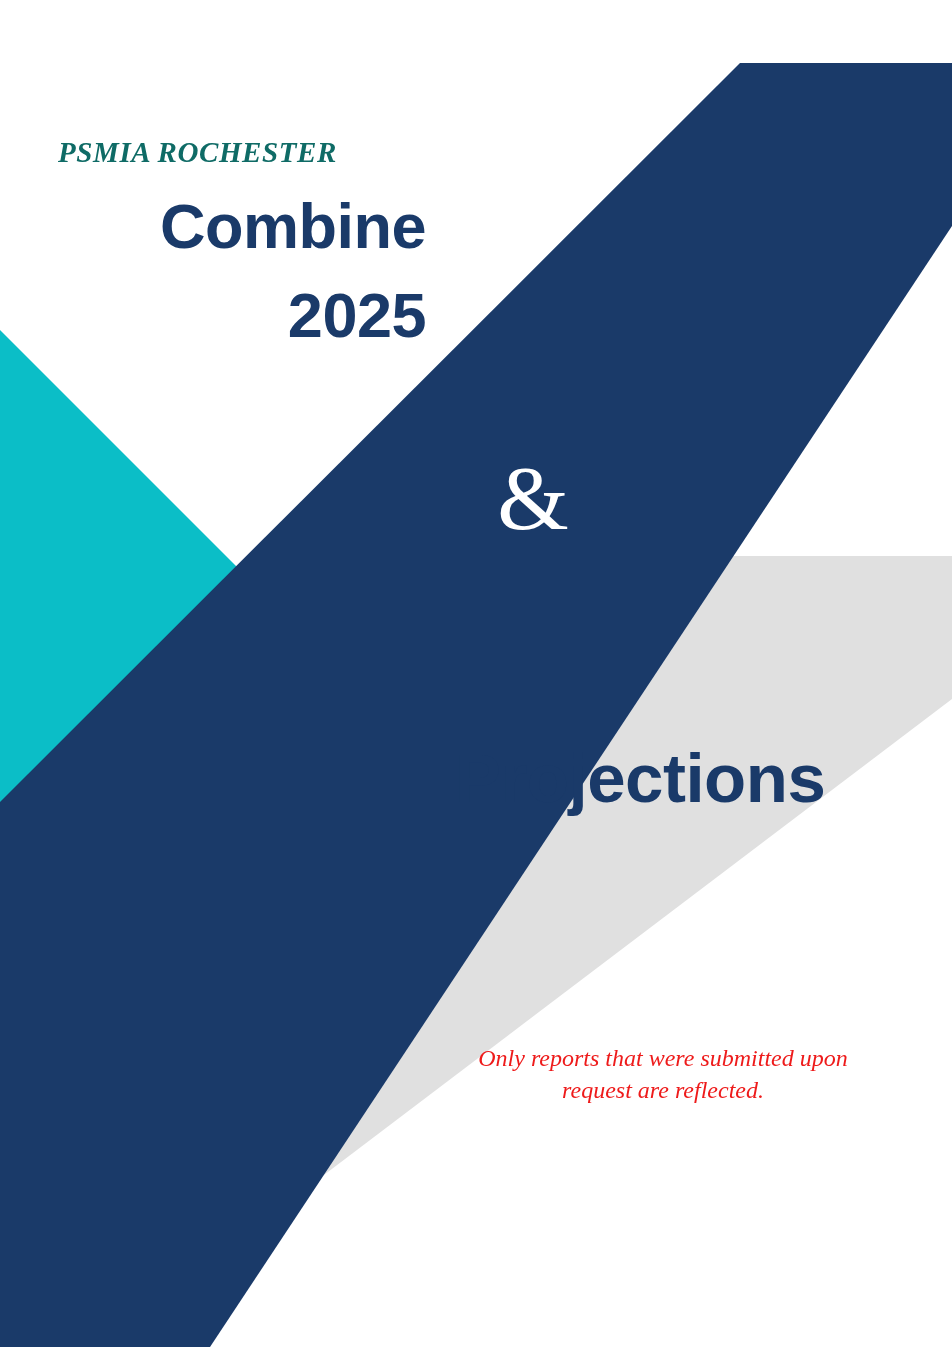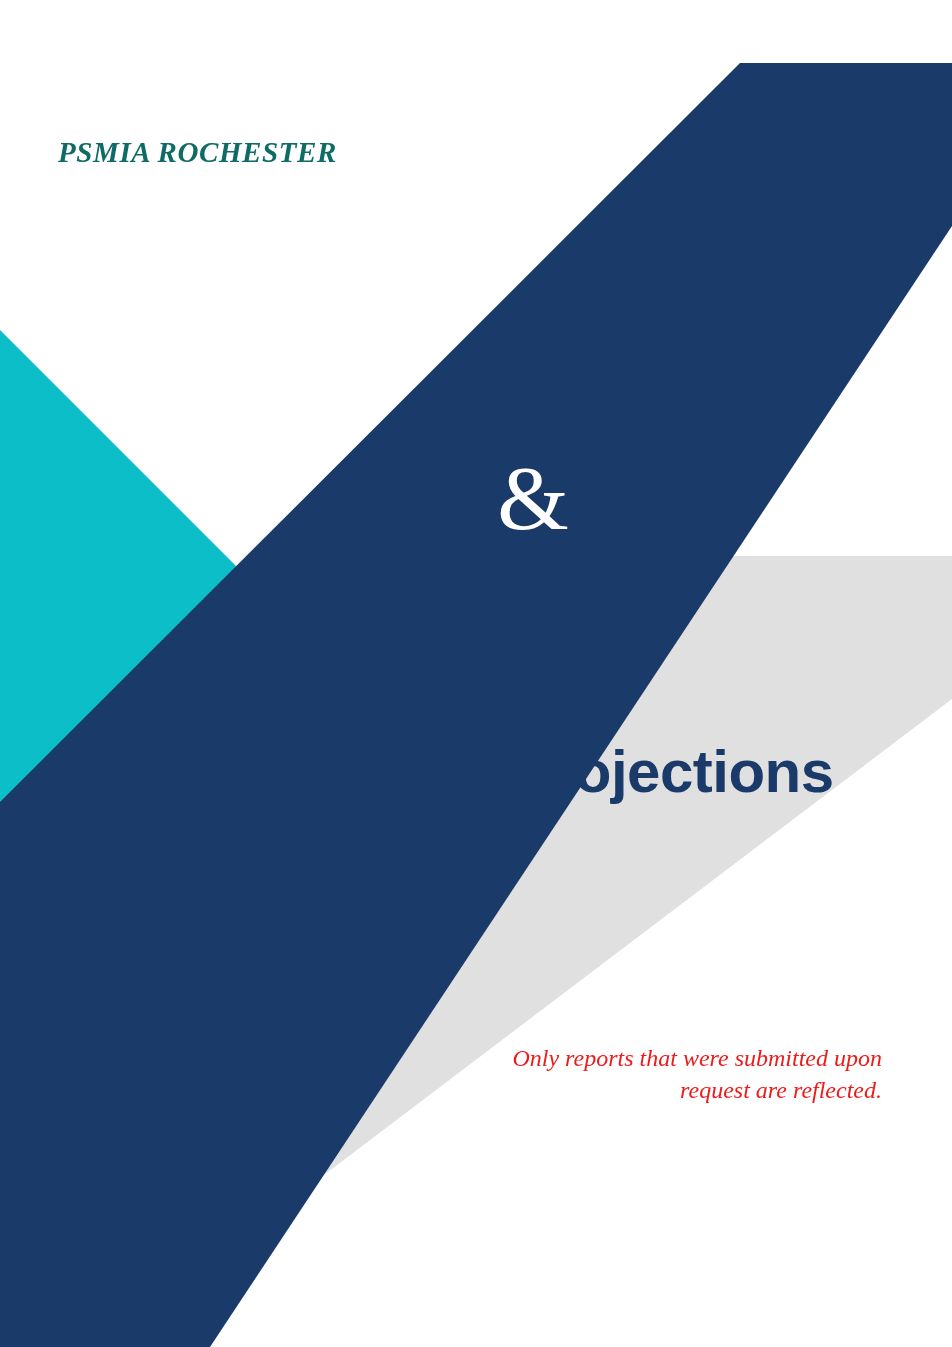--- a/index.html
+++ b/index.html
@@ -68,35 +68,35 @@
     line-height: 1;
     color: #ffffff;
     font-weight: 400;
   }
 
   
   #title-secondary {
     left: 455px;
     top: 728px;
     width: 436px;
-    text-align: center;
+    text-align: left;
     color: #1a3a69;
     font-weight: 700;
-    font-size: 60px;
+    font-size: 69px;
     line-height: 1.47;
     letter-spacing: -0.5px;
   }
   #title-secondary .tline { display: block; }
 
   
   #disclaimer {
-    left: 500px;
+    left: 472px;
     top: 1043px;
     width: 382px;
-    text-align: right;
+    text-align: center;
     font-family: "Liberation Serif", serif;
     font-style: italic;
     font-size: 24px;
     line-height: 1.32;
     color: #ee1b1b;
   }
 </style>
 </head>
 <body>
 
@@ -111,20 +111,22 @@
     <polygon fill="#0bbec7" points="410,746 465,801 410,856"></polygon>
 
     <polygon fill="#0bbec7" points="0,330 238,568 0,806"></polygon>
 
     <polygon fill="#1a3a69" points="0,802 740,63 952,63 952,226 210,1347 0,1347"></polygon>
   </svg>
 
   <div class="layer" id="org-name">PSMIA ROCHESTER</div>
 
   <div class="layer" id="title-primary">
+    <span class="tline">Combine</span>
+    <span class="tline">2025</span>
   </div>
 
   <div class="layer" id="ampersand">&amp;</div>
 
   <div class="layer" id="title-secondary">
     <span class="tline">Projections</span>
   </div>
 
   <div class="layer" id="disclaimer">Only reports that were submitted upon request are reflected.</div>
 

